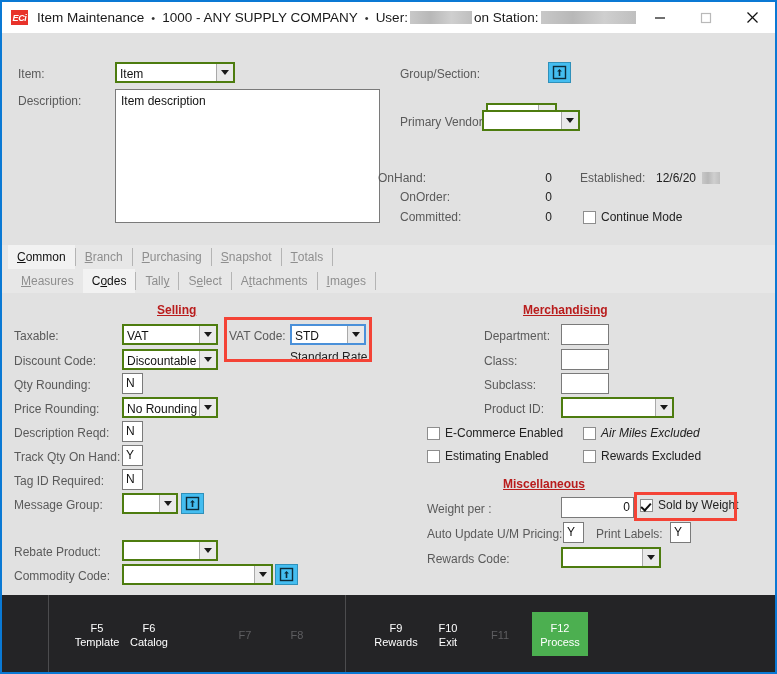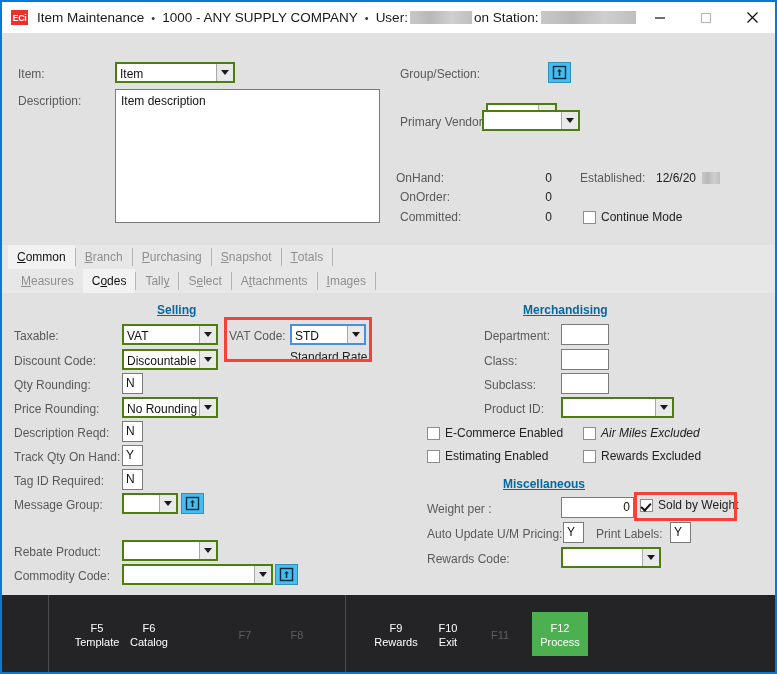--- a/index.html
+++ b/index.html
@@ -29,20 +29,21 @@
   .eci-logo {
     width: 17px; height: 15px;
     background: #e8322a;
     color: #ffffff;
     font-size: 9px;
     font-weight: bold;
     letter-spacing: -0.3px;
     display: flex; align-items: center; justify-content: center;
     margin-left: 9px;
     font-family: "Liberation Sans", sans-serif;
+    font-style: italic;
   }
   .title-text {
     margin-left: 9px;
     font-size: 13.5px;
     color: #1a1a1a;
     white-space: nowrap;
     display: flex; align-items: center; gap: 0px;
   }
   .title-sep { margin: 0 7px; font-size: 11px; color: #333; }
   .redact {
@@ -206,21 +207,21 @@
 
   
   .bodypanel {
     position: absolute; left: 0; top: 291px;
     width: 773px; height: 302px;
     background: #e1e1e1;
   }
   .sectionhead {
     position: absolute;
     font-size: 12px; font-weight: bold;
-    color: #0369a1;
+    color: #b91c1c;
     text-decoration: underline;
     white-space: nowrap;
   }
 
   .redbox {
     position: absolute;
     border: 3px solid #f44336;
     pointer-events: none;
   }
 
@@ -322,21 +323,21 @@
     </div>
 
     <div class="lbl" style="left:398px; top:60px;">Primary Vendor:</div>
     <div class="combo" style="left:480px; top:55px; width:98px;">
       <div class="cval"></div>
       <div class="carrow">
           <span class="tri-down"></span>
         </div>
     </div>
 
-    <div class="lbl" style="left:394px; top:116px;text-align:center;">OnHand:</div>
+    <div class="lbl" style="left:376px; top:116px;text-align:center;">OnHand:</div>
     <div class="num" style="left:520px; top:116px; width:30px;">0</div>
     <div class="lbl" style="left:398px; top:135px;">OnOrder:</div>
     <div class="num" style="left:520px; top:135px; width:30px;">0</div>
     <div class="lbl" style="left:398px; top:155px;">Committed:</div>
     <div class="num" style="left:520px; top:155px; width:30px;">0</div>
 
     <div class="lbl" style="left:578px; top:116px;">Established:</div>
     <div class="lbl lbl-dark" style="left:654px; top:116px;">12/6/20</div>
     <div class="redact" style="position:absolute; left:700px; top:117px; width:18px; height:12px;"></div>
 

